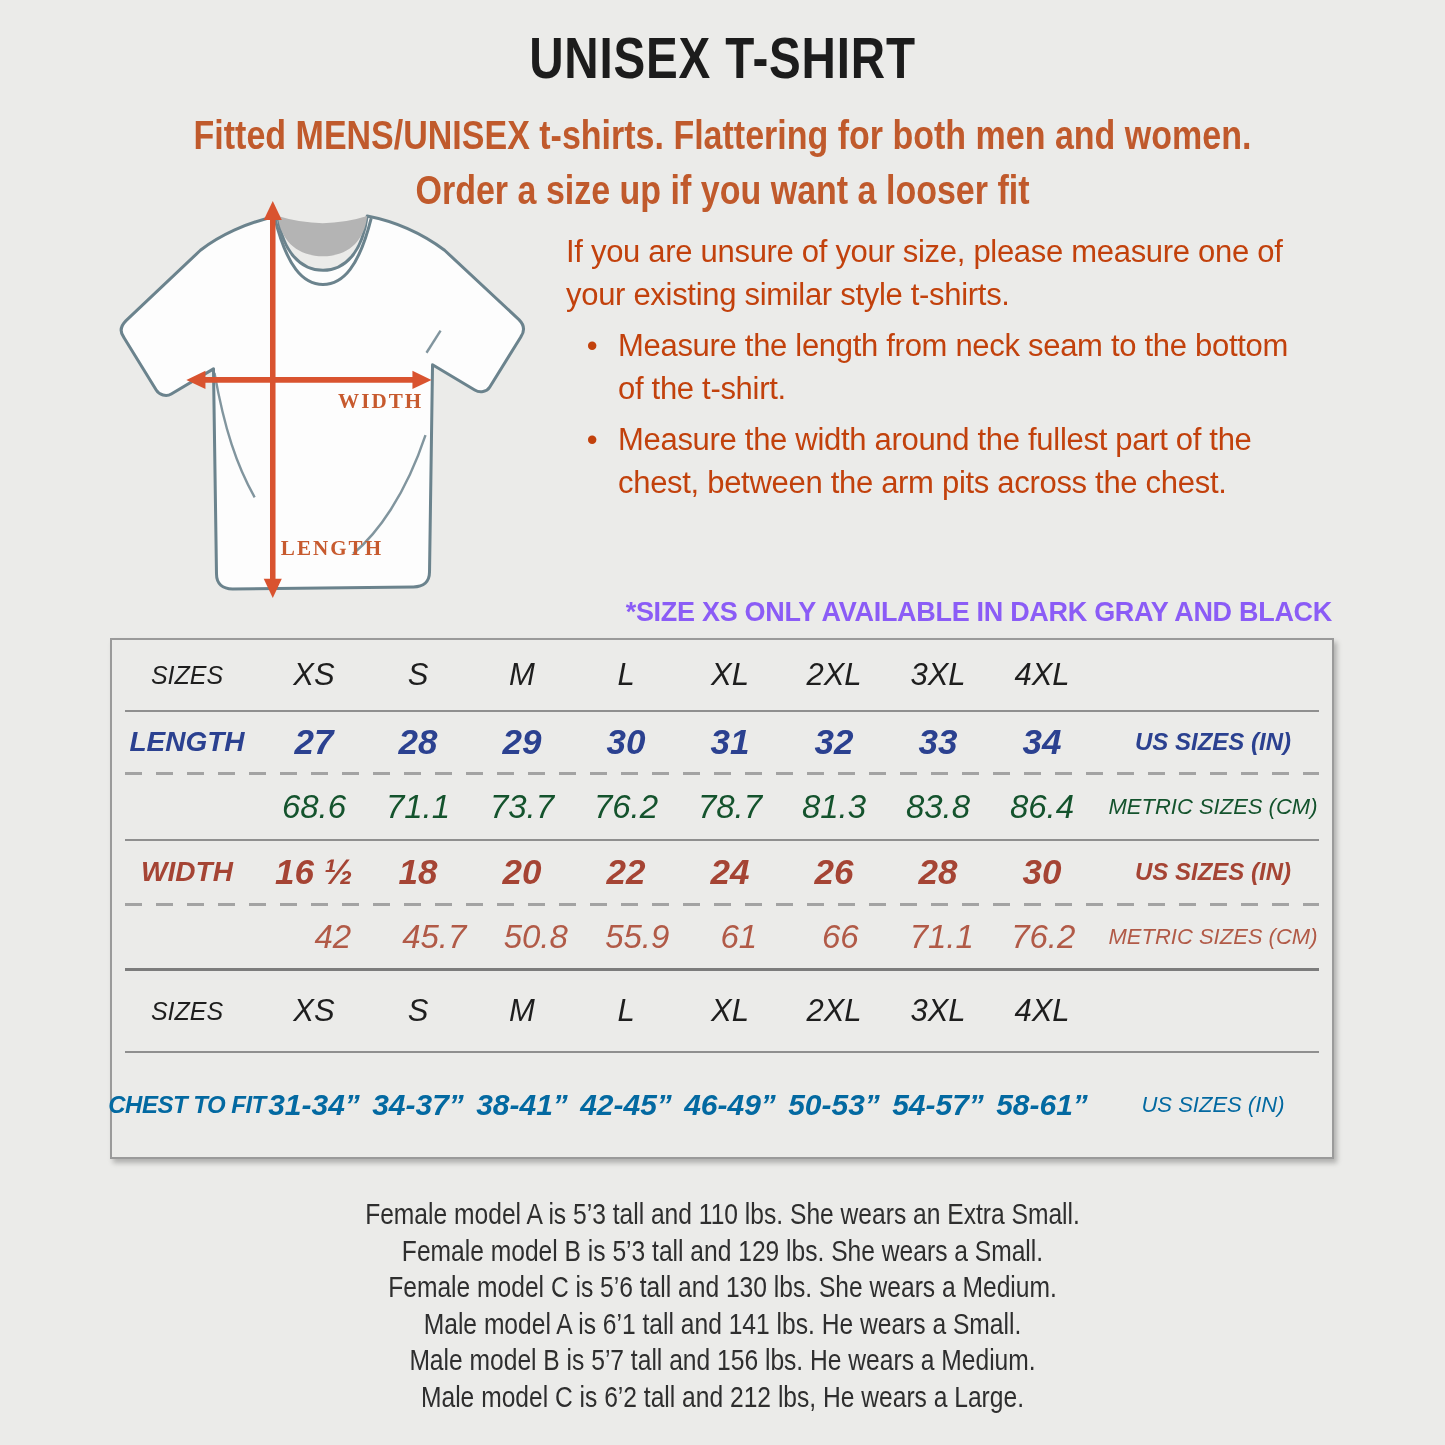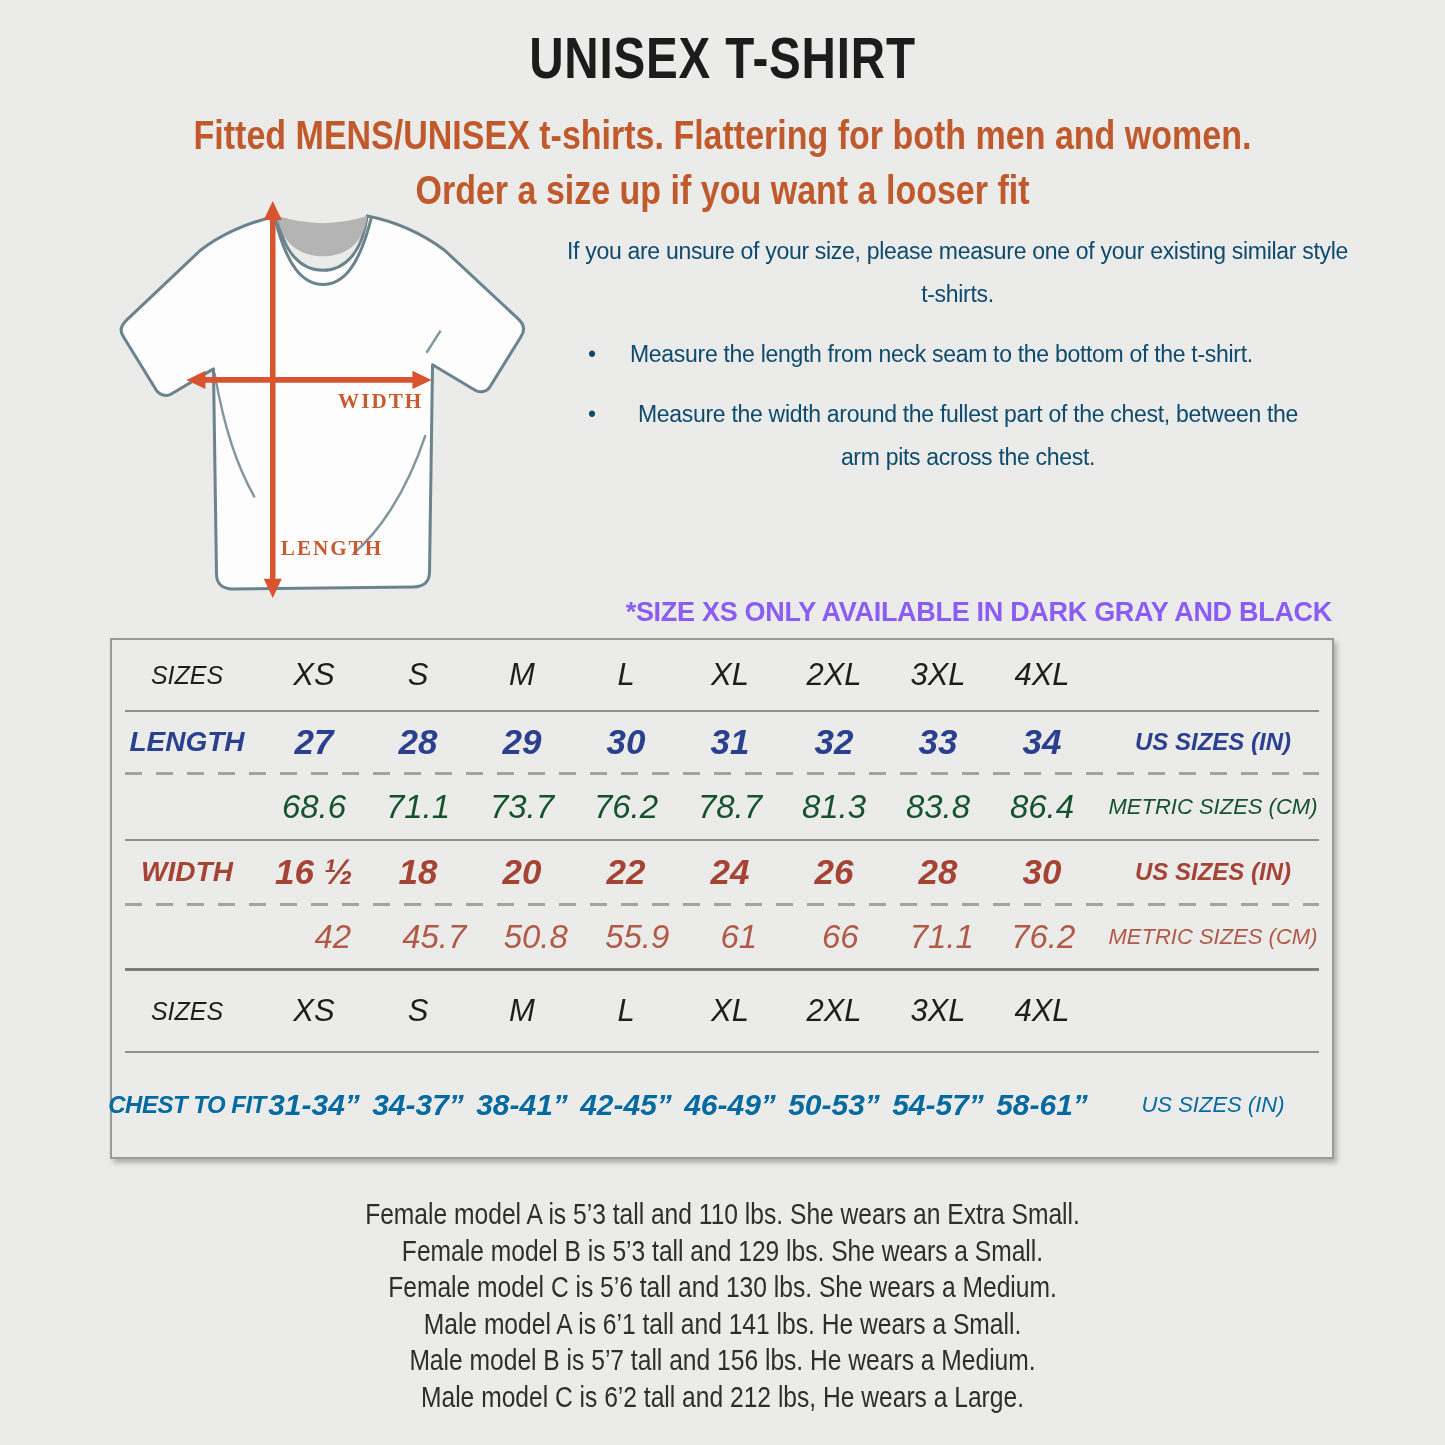--- a/index.html
+++ b/index.html
@@ -29,27 +29,26 @@
   }
 
   .top-row {
     position:absolute; top:196px; left:104px; right:96px;
     display:flex; gap:26px;
   }
   .shirt-wrap { width:436px; flex:0 0 436px; }
 
   .measure-text {
     flex:1; padding-top:34px;
-    font-size:23px; line-height:43px; color:#0c4a6e;
+    font-size:31px; line-height:43px; color:#c2410c;
     letter-spacing:-0.3px;
-    text-align:center;
   }
   .measure-text .intro { margin-bottom:8px; max-width:790px; }
   .bullet-item {
-    display:flex; margin-top:17px; max-width:740px;gap:12px;
+    display:flex; margin-top:8px; max-width:740px;
   }
   .bullet-item .dot-holder {
     flex:0 0 52px; text-align:center;
   }
   .bullet-item .dot-holder::before { content:"\2022"; }
 
   .xs-note {
     position:absolute; top:597px; right:113px;
     font-size:27px; font-weight:700; letter-spacing:-0.3px;
     color:#8b5cf6;

